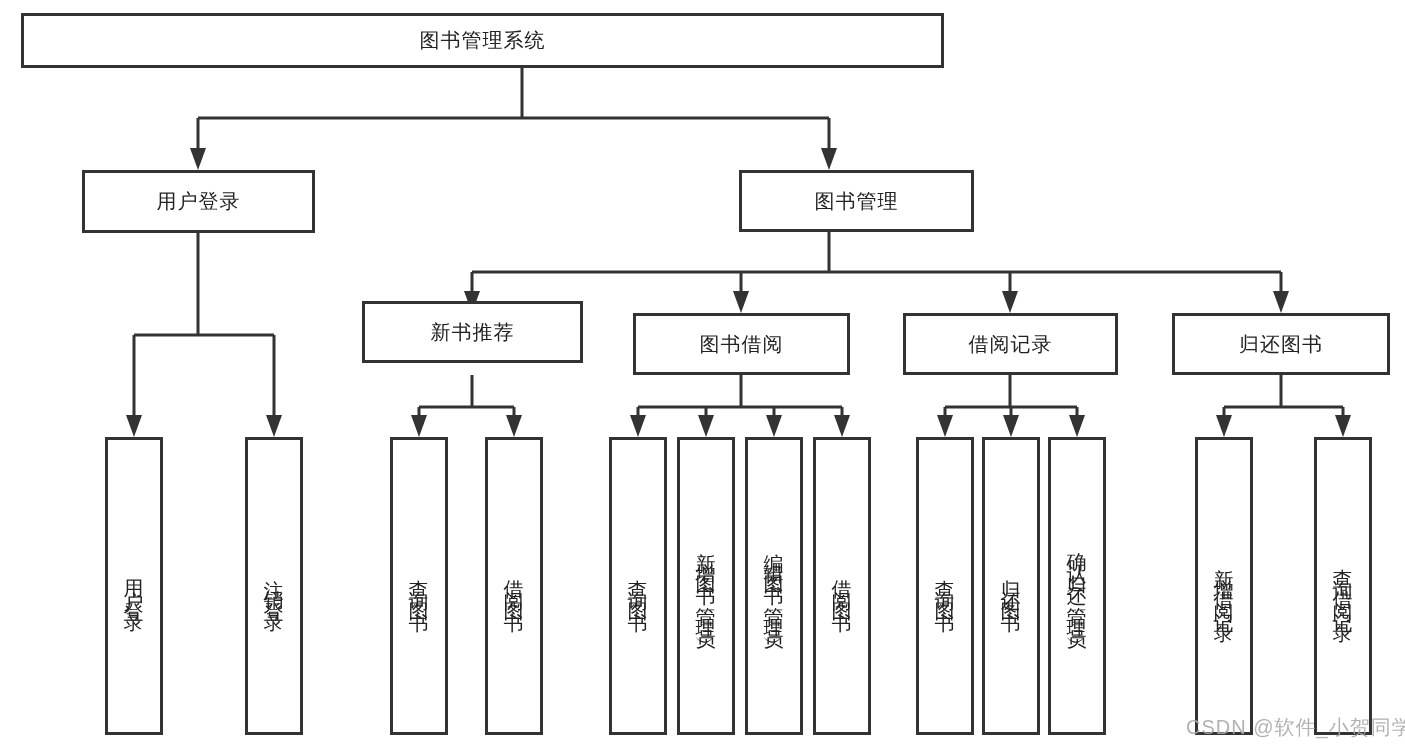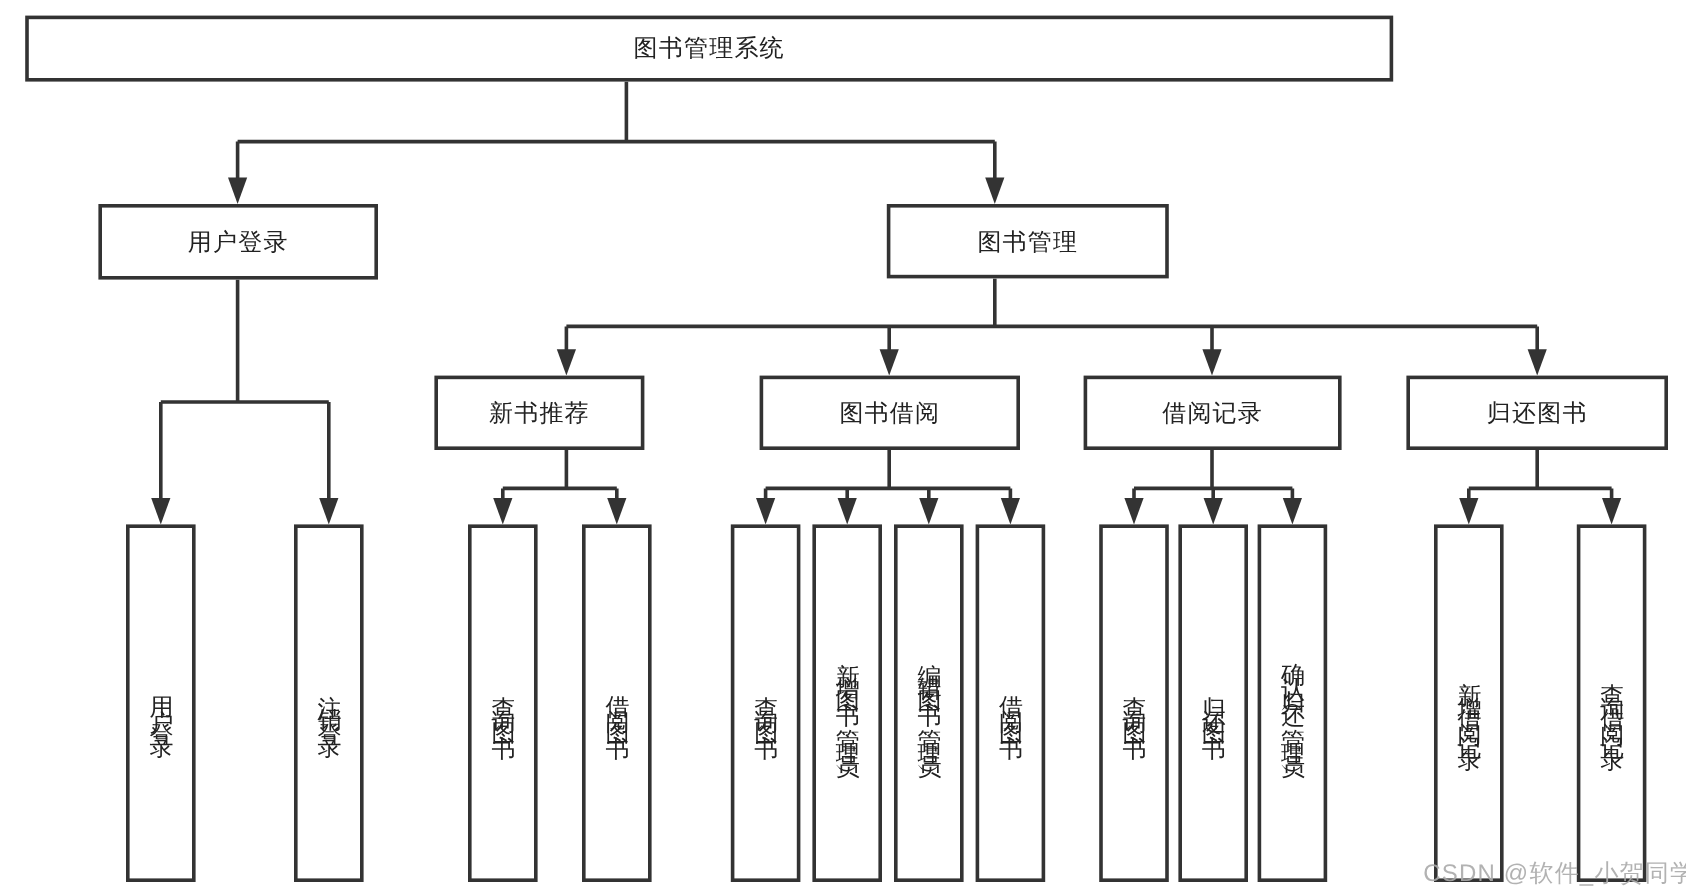--- a/index.html
+++ b/index.html
@@ -84,32 +84,32 @@
     <path d="M1010 375 V407 M945 407 H1077 M945 407 V418 M1011 407 V418 M1077 407 V418"></path>
     <polygon points="937,415 953,415 945,437"></polygon>
     <polygon points="1003,415 1019,415 1011,437"></polygon>
     <polygon points="1069,415 1085,415 1077,437"></polygon>
 
     <path d="M1281 375 V407 M1224 407 H1343 M1224 407 V418 M1343 407 V418"></path>
     <polygon points="1216,415 1232,415 1224,437"></polygon>
     <polygon points="1335,415 1351,415 1343,437"></polygon>
   </svg>
 
-  <div class="box hbox" style="left:21px;top:13px;width:1140px;height:55px;justify-content:center;">
+  <div class="box hbox" style="left:21px;top:13px;width:923px;height:55px;justify-content:center;">
     <span>图书管理系统</span>
   </div>
 
   <div class="box hbox" style="left:82px;top:170px;width:233px;height:63px;">
     <span>用户登录</span>
   </div>
   <div class="box hbox" style="left:711px;top:170px;width:235px;height:62px;margin-left:28px;">
     <span>图书管理</span>
   </div>
 
-  <div class="box hbox" style="left:362px;top:313px;width:175px;height:62px;">
+  <div class="box hbox" style="left:362px;top:301px;width:221px;height:62px;">
     <span>新书推荐</span>
   </div>
   <div class="box hbox" style="left:633px;top:313px;width:217px;height:62px;text-align:right;">
     <span>图书借阅</span>
   </div>
   <div class="box hbox" style="left:903px;top:313px;width:215px;height:62px;">
     <span>借阅记录</span>
   </div>
   <div class="box hbox" style="left:1172px;top:313px;width:218px;height:62px;">
     <span>归还图书</span>

